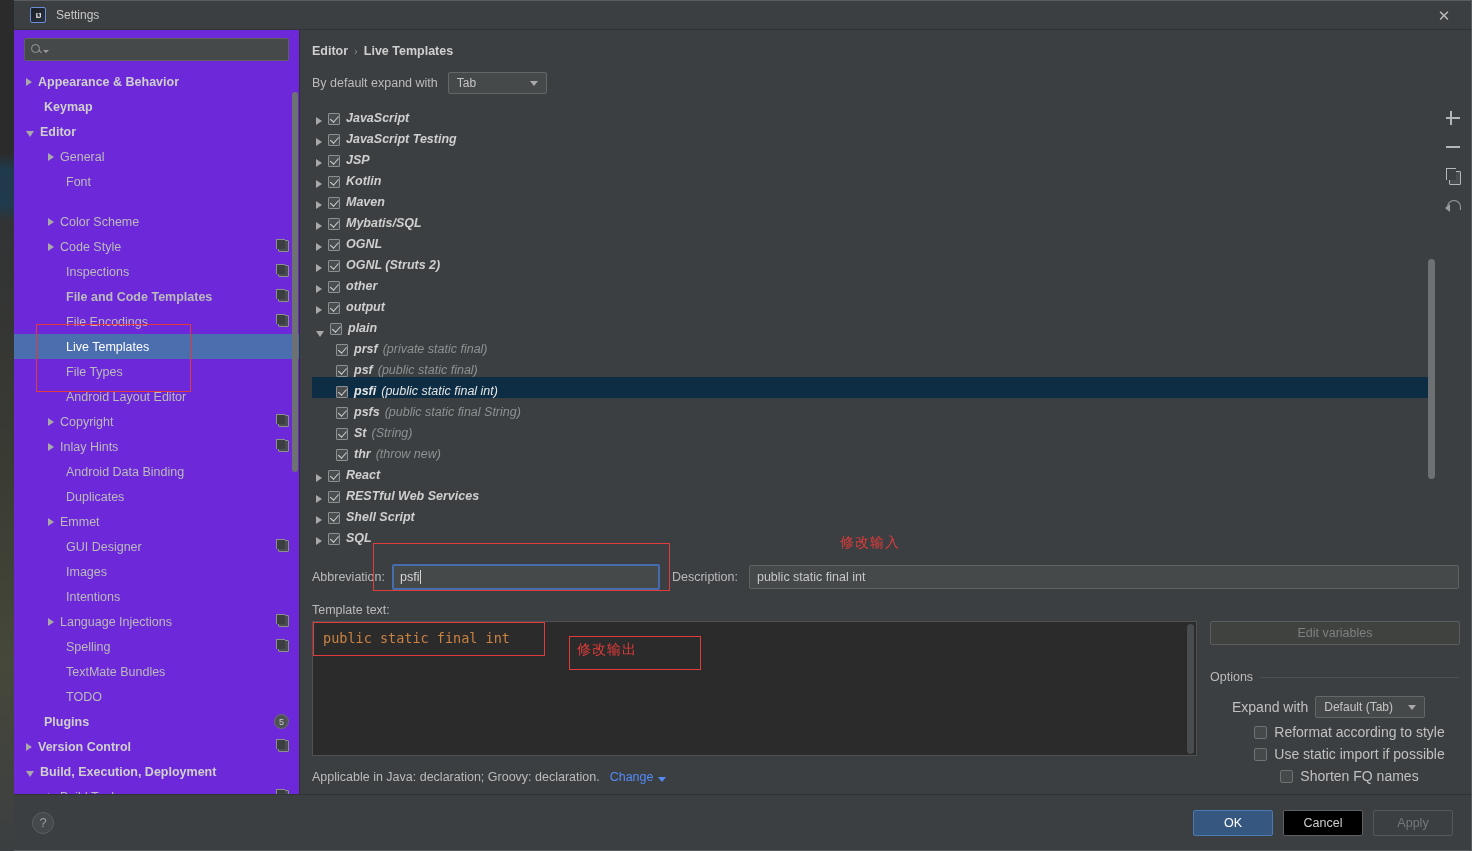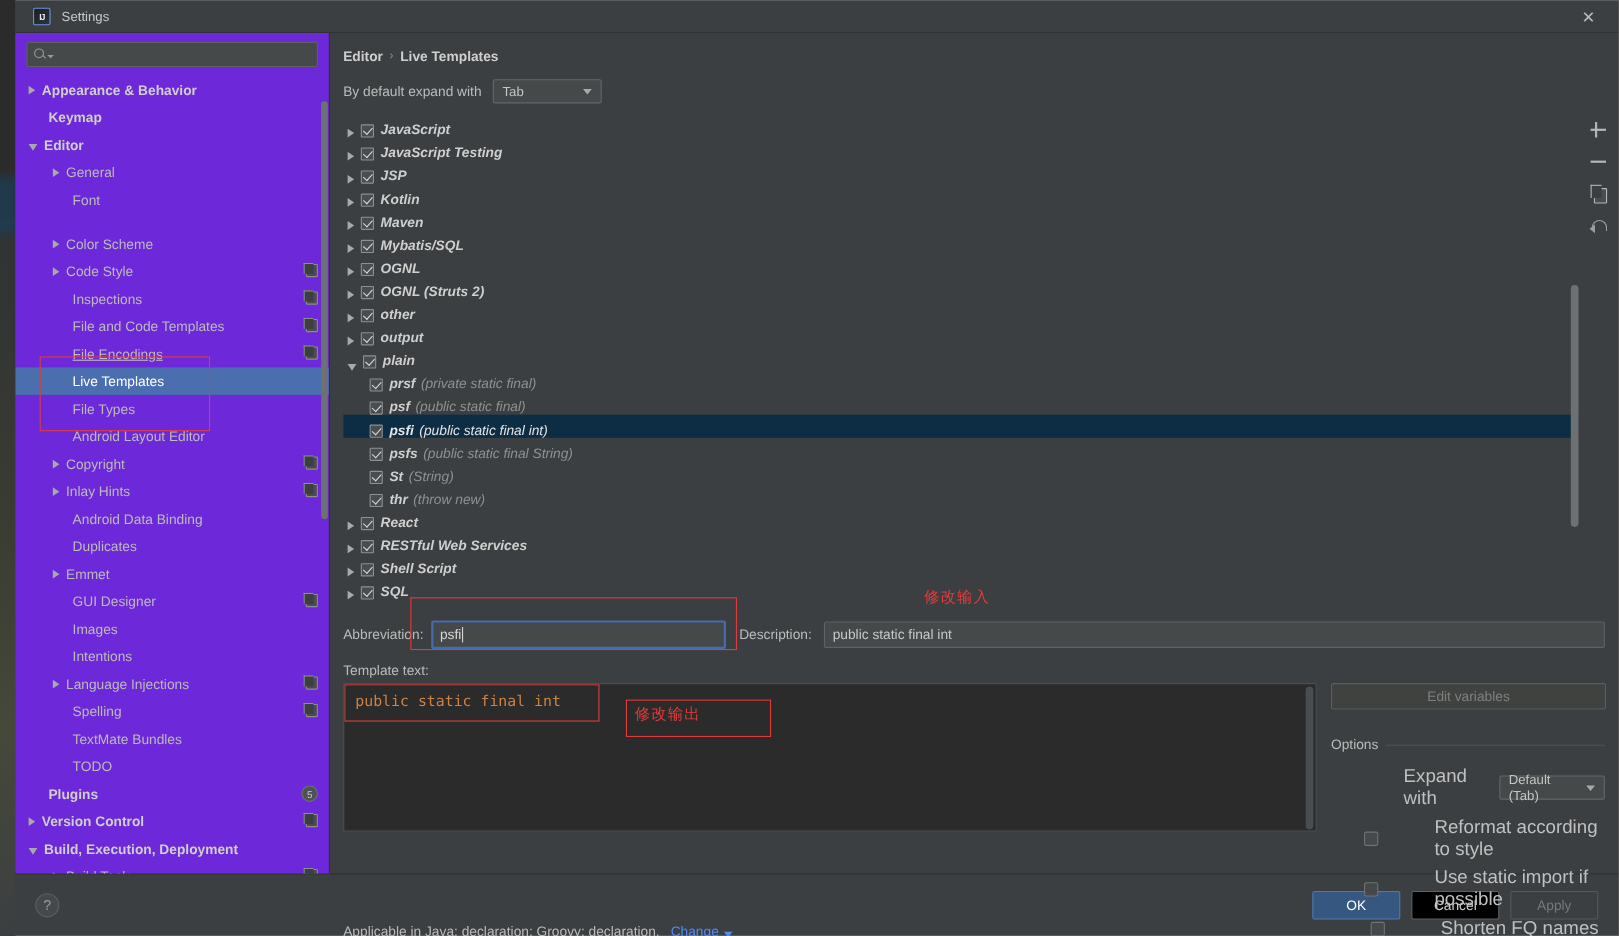--- a/index.html
+++ b/index.html
@@ -301,21 +301,21 @@
     font-size: 12.5px; color: #bbb;
   }
   #opts-legend .rule { flex: 1; height: 1px; background: #4f5254; }
   #expandwith-row { display: flex; align-items: center; margin-top: 12px; gap: 7px; padding-left: 22px; }
   #expandwith-combo { width: 110px; }
   .chk-row { display: flex; align-items: center; gap: 7px; margin-top: 6px; padding-left: 30px; justify-content: center; }
   .chk {
     width: 13px; height: 13px; flex: 0 0 13px;
     border: 1px solid #6f7274; background: #45494a; border-radius: 2px;
   }
-  .chk-lbl { font-size: 17px; color: #c0c0c0; margin-left: 44px; }
+  .chk-lbl { font-size: 14px; color: #c0c0c0; }
 
   
   #applicable {
     position: absolute; left: 12px; bottom: 0px;
     display: flex; align-items: center; gap: 10px;
     font-size: 12.5px; color: #bbb;
   }
   #change-link { color: #548af7; cursor: pointer; }
   #change-caret {
     width:0;height:0;border-left:4px solid transparent;border-right:4px solid transparent;
@@ -399,26 +399,26 @@
           <div class="trow" style="padding-left: 34px;">
             <span class="arrow "></span>
             <span class="tlabel">Code Style</span>
             <span class="copy-ico"></span>
           </div>
           <div class="trow" style="padding-left: 34px;">
             <span class="arrow none"></span>
             <span class="tlabel">Inspections</span>
             <span class="copy-ico"></span>
           </div>
-          <div class="trow" style="padding-left: 34px;">
+          <div class="trow" style="padding-left: 34px; font-weight: bold;">
             <span class="arrow none"></span>
             <span class="tlabel">File and Code Templates</span>
             <span class="copy-ico"></span>
           </div>
-          <div class="trow" style="padding-left: 34px; text-decoration: underline;">
+          <div class="trow" style="padding-left: 34px;">
             <span class="arrow none"></span>
             <span class="tlabel">File Encodings</span>
             <span class="copy-ico"></span>
           </div>
           <div class="trow sel" style="padding-left: 34px;">
             <span class="arrow none"></span>
             <span class="tlabel">Live Templates</span>
           </div>
           <div class="trow" style="padding-left: 34px;">
             <span class="arrow none"></span>

